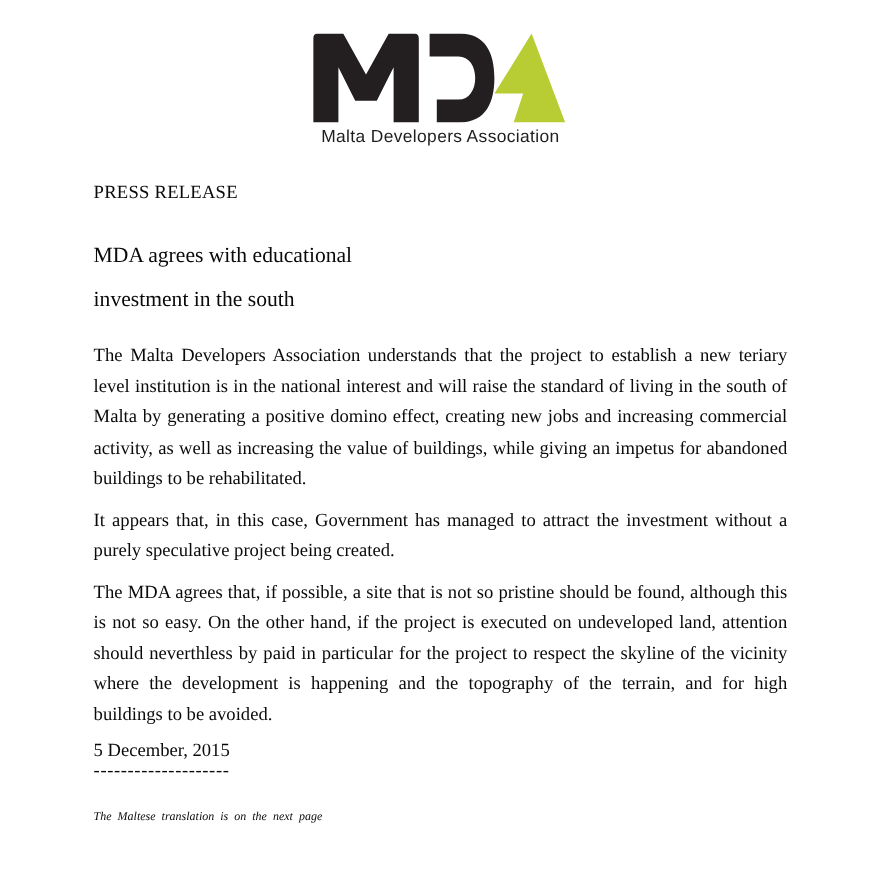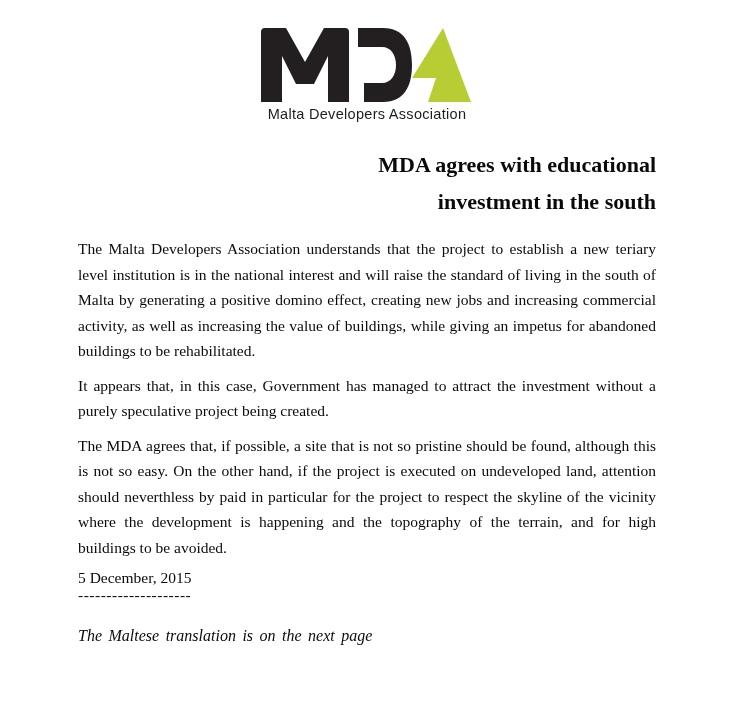--- a/index.html
+++ b/index.html
@@ -39,23 +39,23 @@
     margin-top: 4px;
     white-space: nowrap;
   }
   .kicker {
     margin: 30px 0 0 0;
     font-size: 15.5px;
     letter-spacing: 0.2px;
   }
   .title {
     margin: 24px 0 0 0;
-    text-align: right;
-    font-weight: 700;
-    font-size: 22px;
+    text-align: left;
+    font-weight: 400;
+    font-size: 18px;
     line-height: 37px;
   }
   .body-text {
     margin-top: 16px;
   }
   .para {
     font-size: 15.5px;
     line-height: 25.5px;
     text-align: justify;
     margin: 0 0 9px 0;
@@ -65,40 +65,41 @@
     line-height: 17px;
     margin: 5px 0 0 0;
   }
   .separator-line {
     font-size: 15.5px;
     line-height: 13px;
     letter-spacing: 0.5px;
     margin: 2px 0 0 0;
   }
   .footnote {
-    font-size: 16px;
+    font-size: 10px;
     font-style: italic;
     margin: 26px 0 0 0;
     word-spacing: 2.5px;
   }
 </style>
 </head>
 <body>
 
 <div class="page">
 
   <div class="logo">
     <svg class="logo-letters" viewBox="0 0 212 74" aria-hidden="true">
       <path d="M0,74 L0,4 Q0,0 4,0 L25,0 L44,34 L63,0 L84,0 Q88,0 88,4 L88,74 L67,74 L67,28 L53,56 L35,56 L21,28 L21,74 Z" fill="#231f20"></path>
       <path d="M97,0 L122,0 C144,0 151,17 151,37 C151,57 144,74 122,74 L103,74 L103,55 L121,55 C130,55 135,47 135,37 C135,27 130,19 121,19 L97,19 Z" fill="#231f20"></path>
       <path d="M182,0 L210,74 L167,74 L175,50 L151,50 Z" fill="#b8cc33"></path>
     </svg>
     <div class="logo-subtitle">Malta Developers Association</div>
   </div>
 
+  <div class="kicker">PRESS RELEASE</div>
 
   <h1 class="title">
     <span>MDA agrees with educational</span><br>
     <span>investment in the south</span>
   </h1>
 
   <div class="body-text">
     <p class="para">The Malta Developers Association understands that the project to establish a new teriary level institution is in the national interest and will raise the standard of living in the south of Malta by generating a positive domino effect, creating new jobs and increasing commercial activity, as well as increasing the value of buildings, while giving an impetus for abandoned buildings to be rehabilitated.</p>
     <p class="para">It appears that, in this case, Government has managed to attract the investment without a purely speculative project being created.</p>
     <p class="para">The MDA agrees that, if possible, a site that is not so pristine should be found, although this is not so easy. On the other hand, if the project is executed on undeveloped land, attention should neverthless by paid in particular for the project to respect the skyline of the vicinity where the development is happening and the topography of the terrain, and for high buildings to be avoided.</p>

